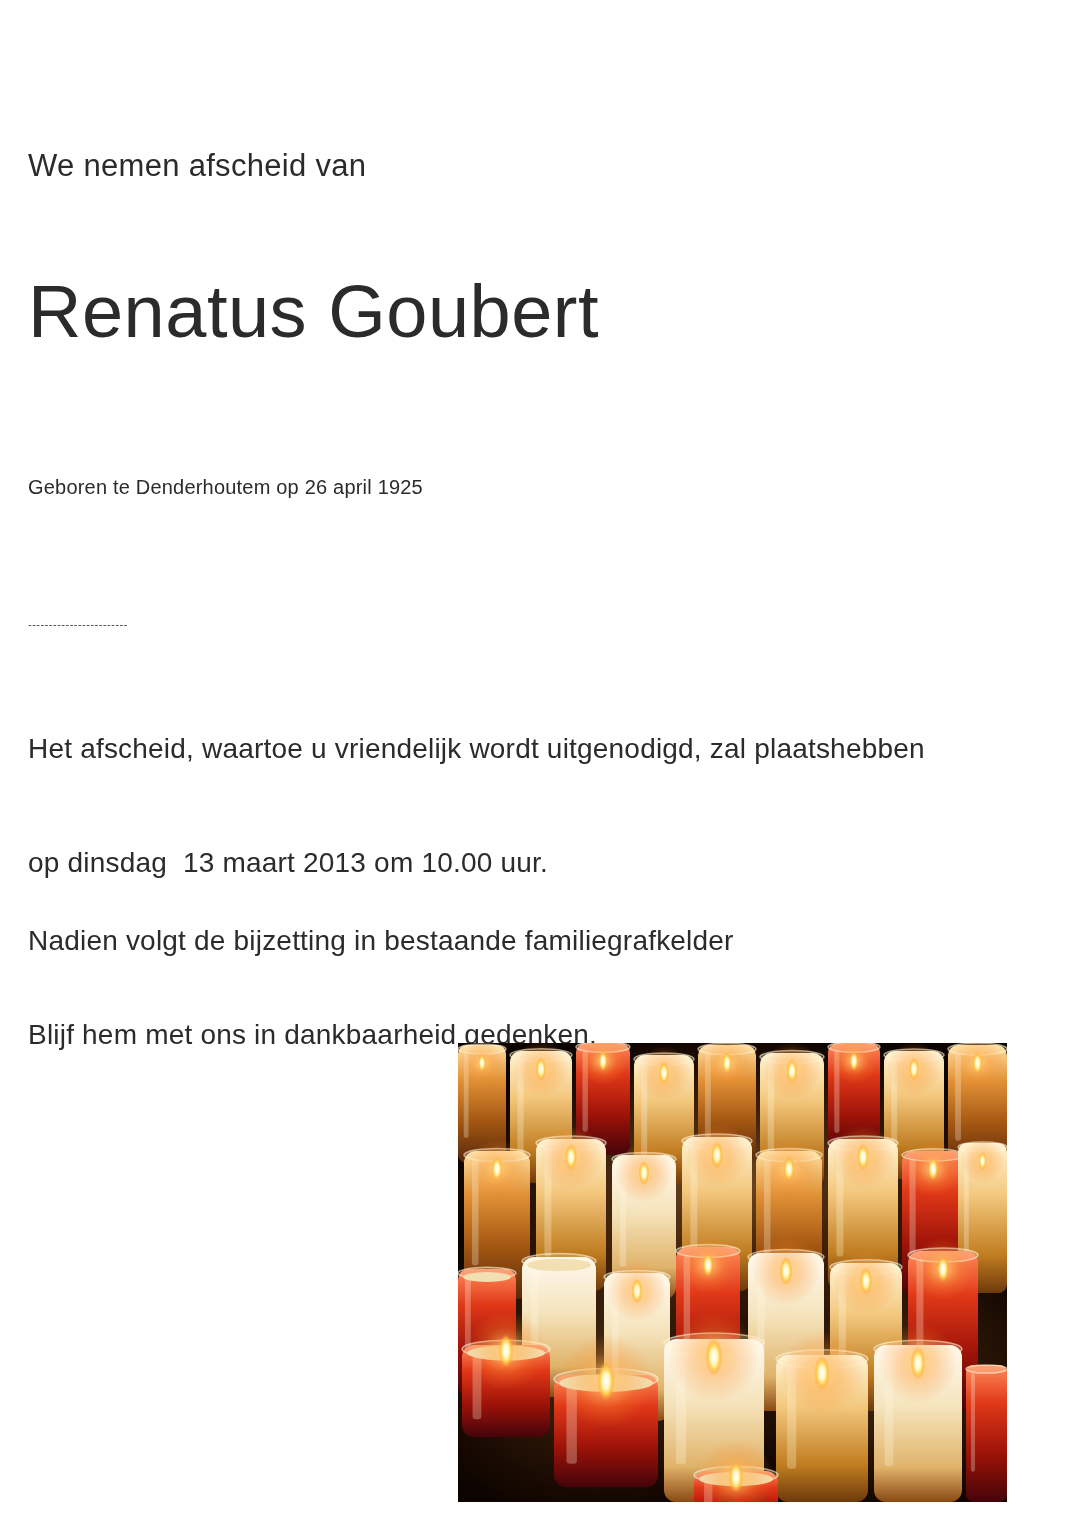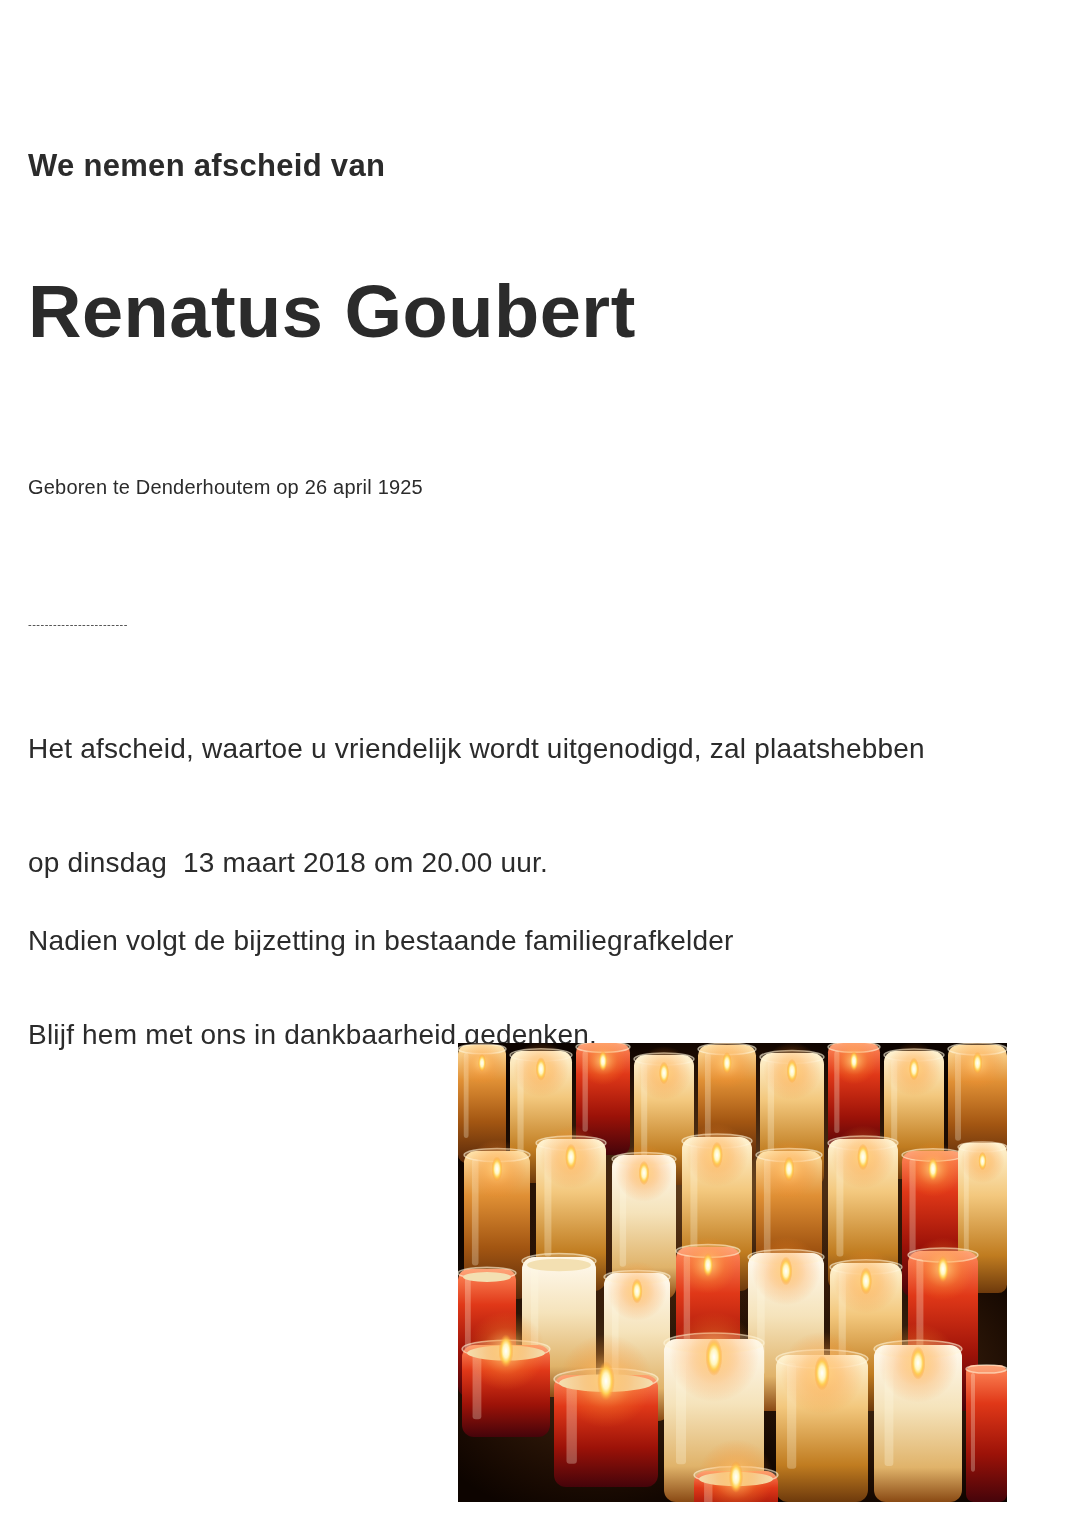--- a/index.html
+++ b/index.html
@@ -5,22 +5,22 @@
   html,body{margin:0;padding:0;}
   body{
     width:1074px;height:1520px;
     background:#ffffff;
     font-family:"Liberation Sans",sans-serif;
     color:#2b2b2b;
     position:relative;
     overflow:hidden;
   }
   .abs{position:absolute;left:28px;}
-  .intro{top:146px;font-size:31px;line-height:40px;font-weight:700;letter-spacing:.3px;}
-  .title{top:272px;margin:0;font-size:74px;line-height:80px;font-weight:700;letter-spacing:.5px;}
+  .intro{top:146px;font-size:31px;line-height:40px;font-weight:400;letter-spacing:.3px;}
+  .title{top:272px;margin:0;font-size:74px;line-height:80px;font-weight:400;letter-spacing:.5px;}
   .dates{top:468px;font-size:20px;line-height:38px;font-weight:300;letter-spacing:.2px;}
   .sep{top:617px;font-size:11px;line-height:14px;letter-spacing:.5px;color:#3c3c3c;}
   .para{font-size:28px;line-height:38px;font-weight:300;letter-spacing:.2px;white-space:pre-wrap;}
   .p1{top:654px;}
   .p2{top:846px;}
   .p3{top:940px;}
   .photo{position:absolute;left:458px;top:1043px;width:549px;height:459px;}
   .photo svg{display:block;width:100%;height:100%;}
 </style>
 </head>
@@ -33,21 +33,21 @@
 <h1 class="abs title">Renatus Goubert</h1>
 
 <div class="abs dates">
   <div>Geboren te Denderhoutem op 26 april 1925</div>
 </div>
 
 <div class="abs sep">------------------------</div>
 
 <div class="abs para p1">
   <div>Het afscheid, waartoe u vriendelijk wordt uitgenodigd, zal plaatshebben</div>
-  <div>op dinsdag  13 maart 2018 om 20.00 uur.</div>
+  <div>op dinsdag  13 maart 2013 om 10.00 uur.</div>
 </div>
 
 <div class="abs para p2">
   <div>Nadien volgt de bijzetting in bestaande familiegrafkelder</div>
 </div>
 
 <div class="abs para p3">
   <div>Blijf hem met ons in dankbaarheid gedenken.</div>
 </div>
 

